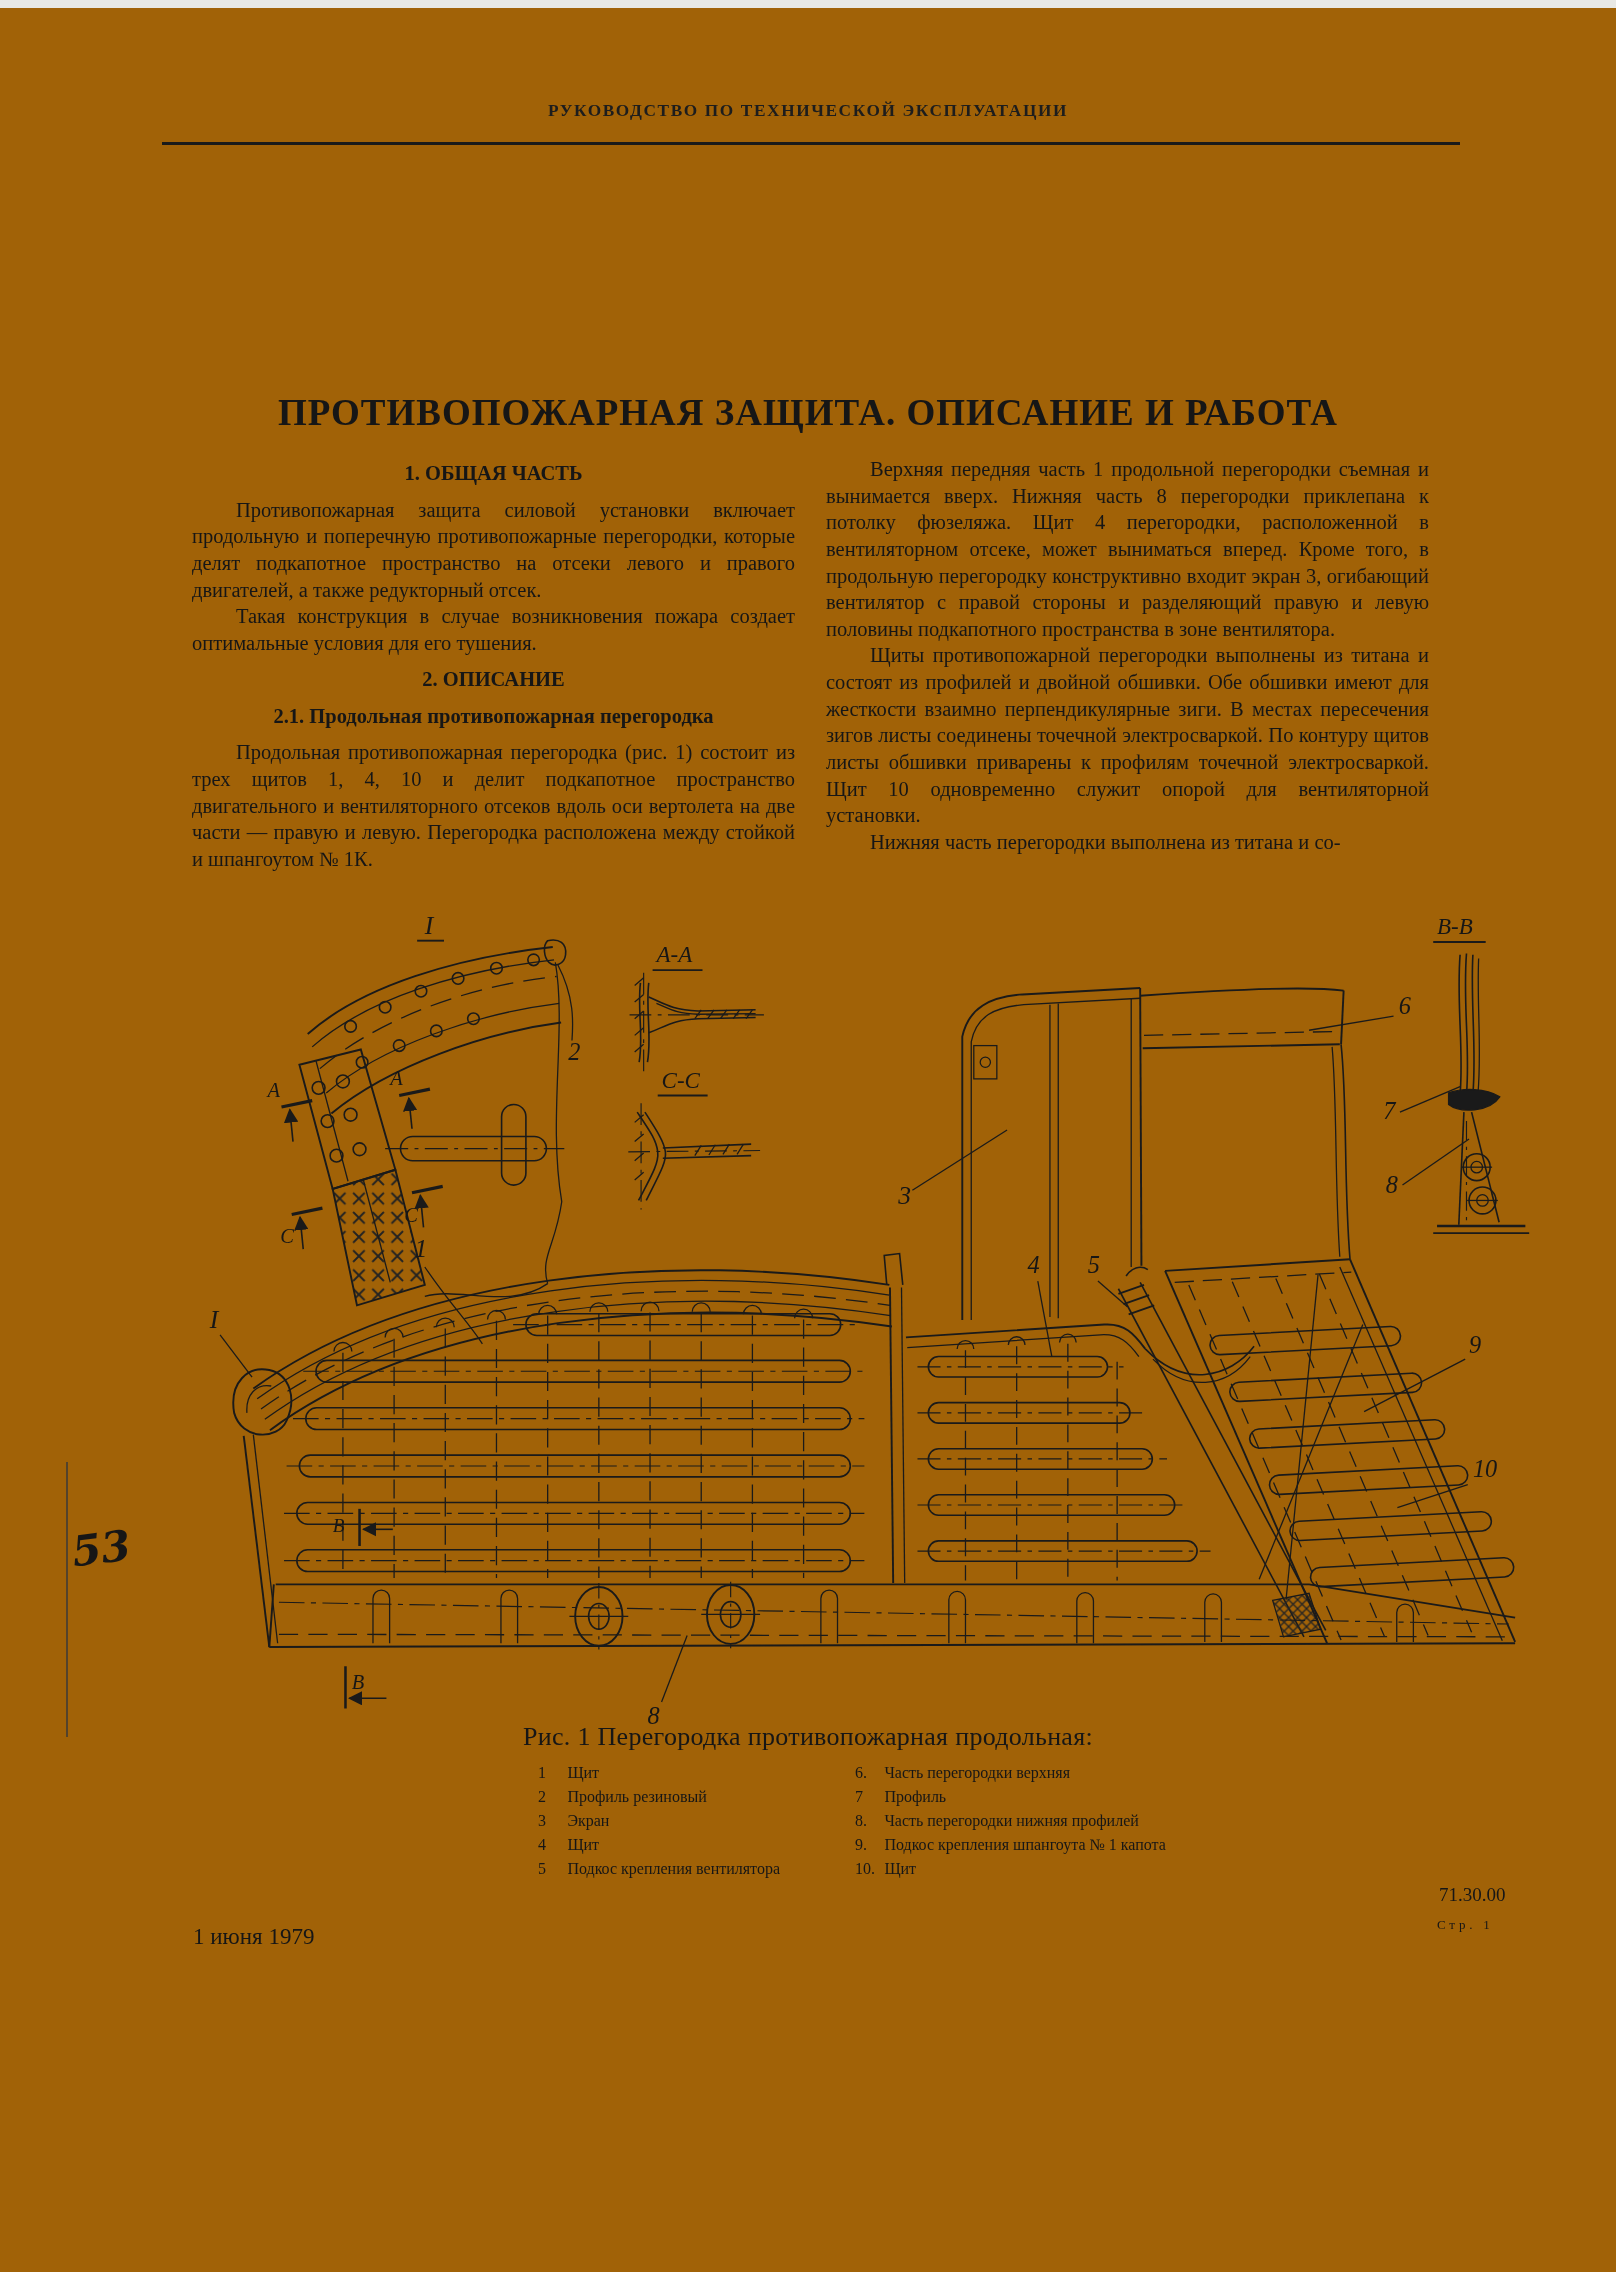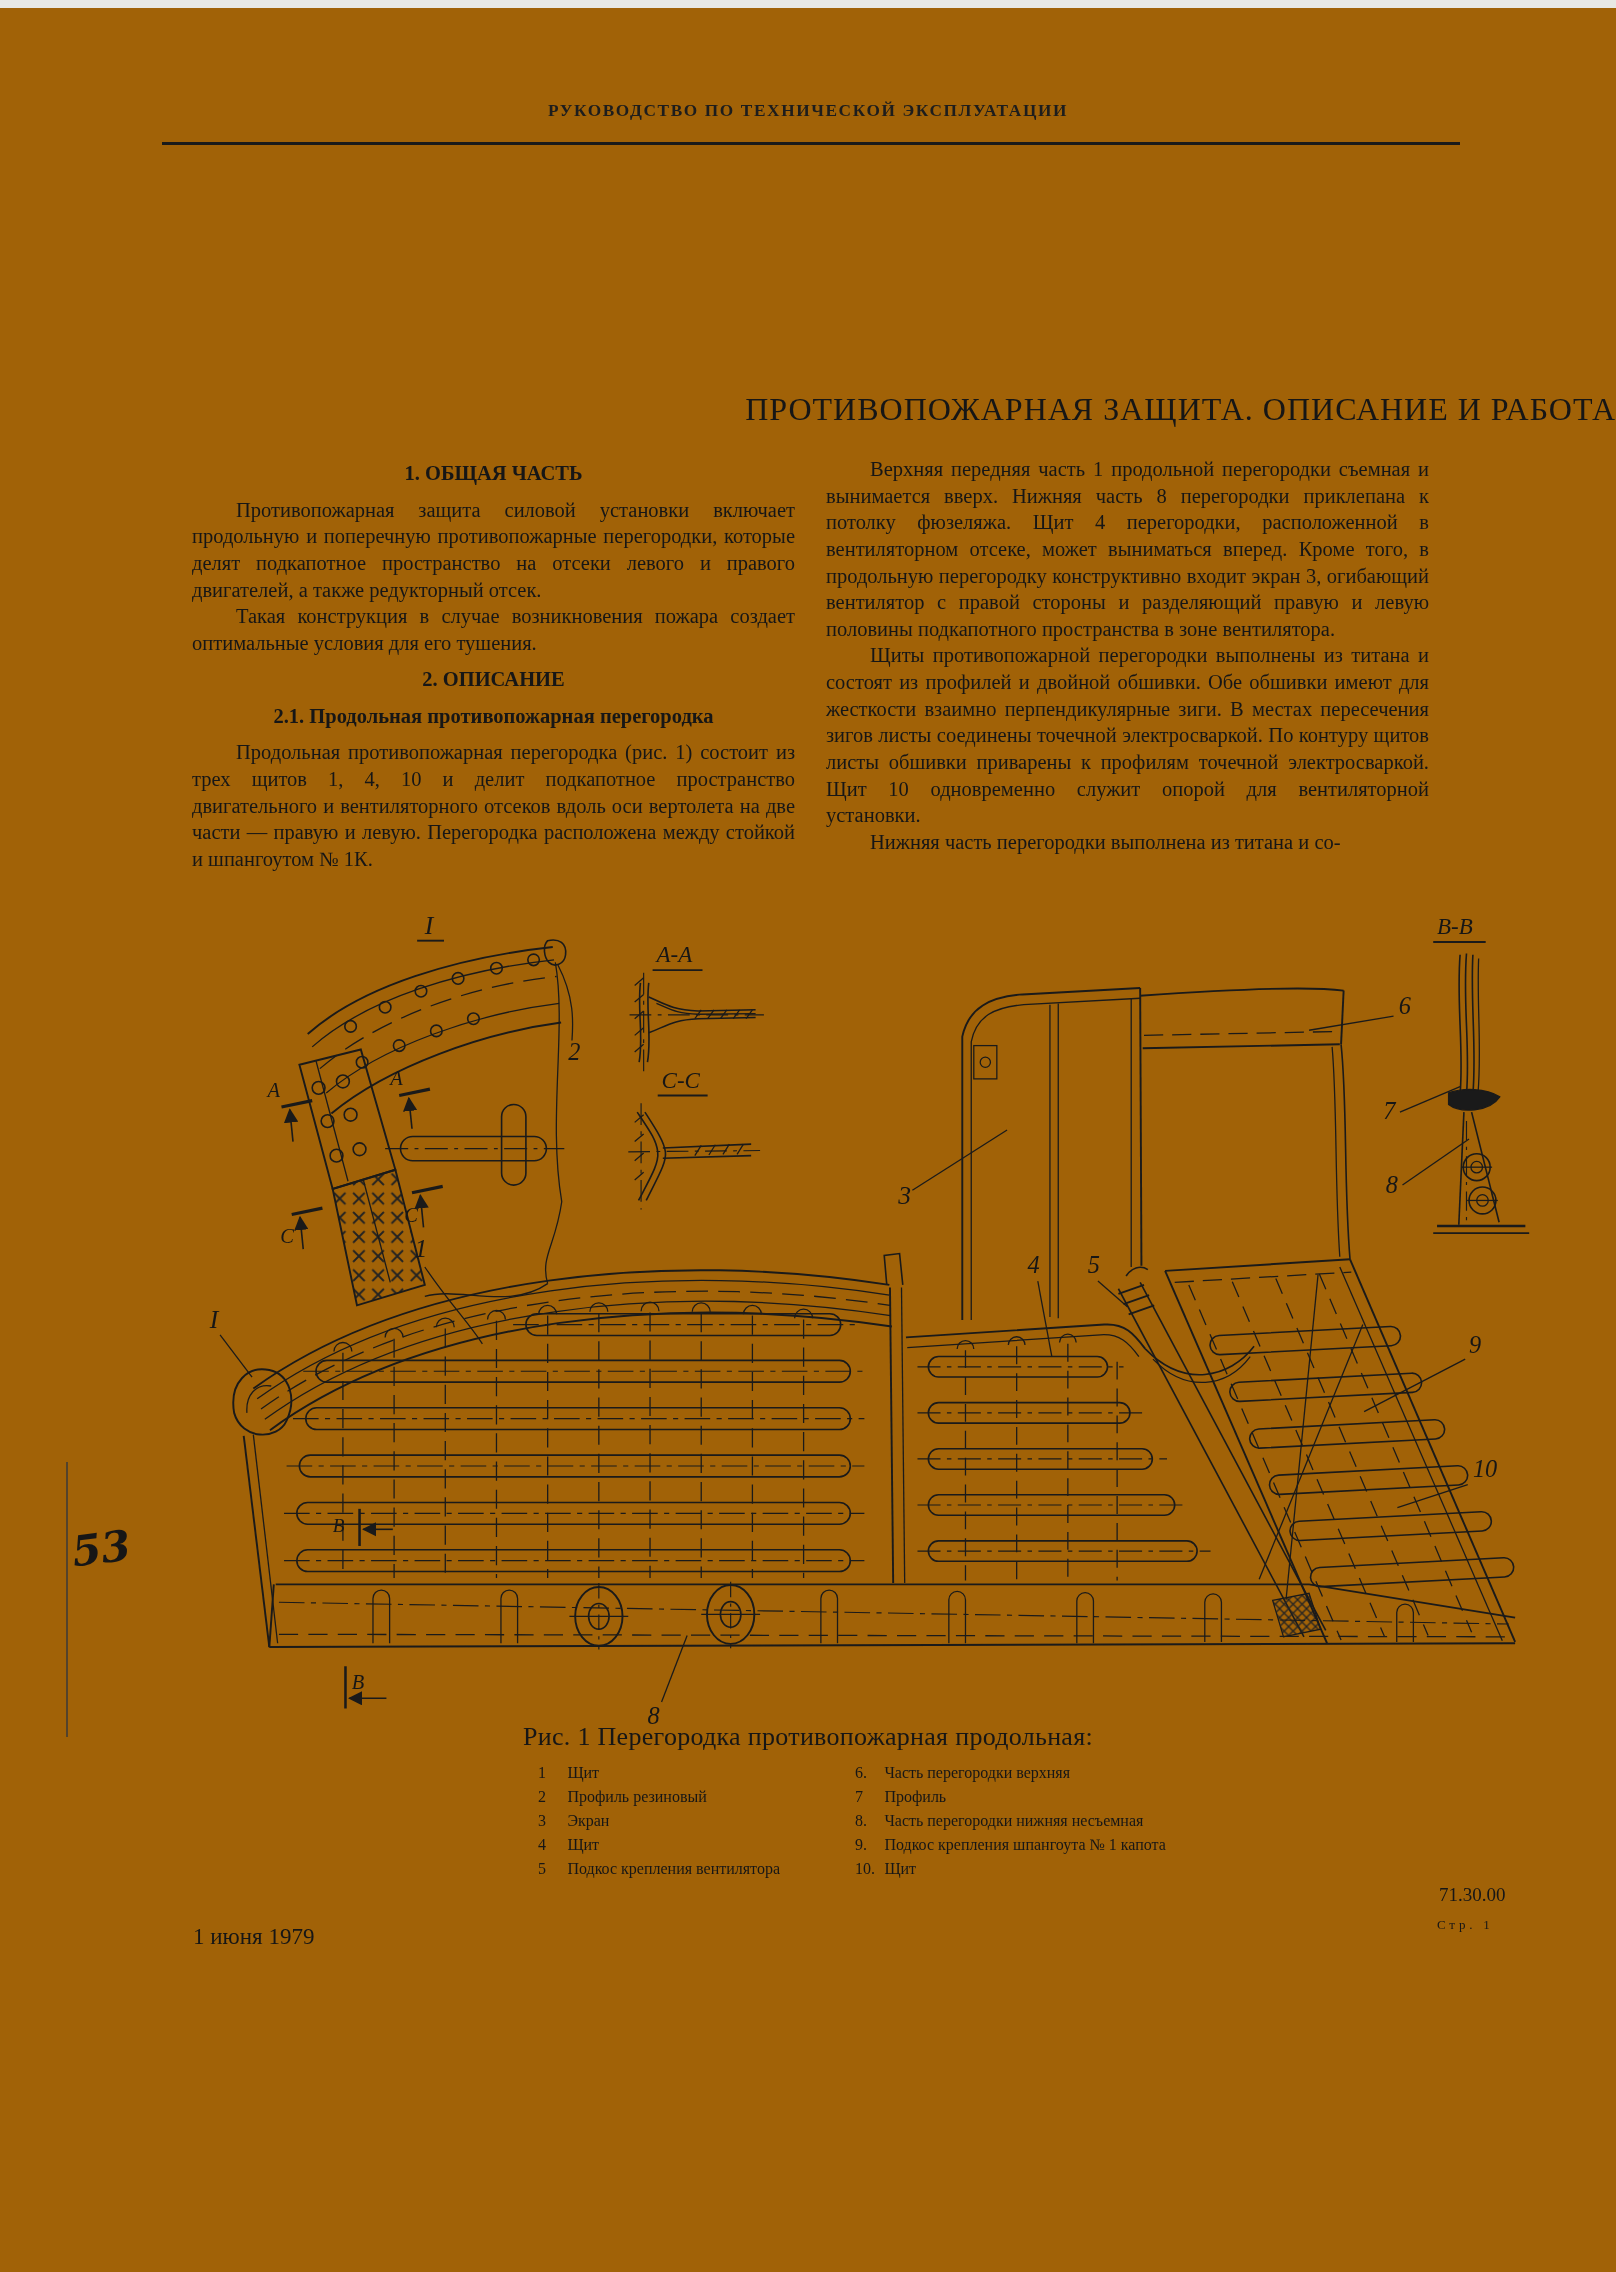--- a/index.html
+++ b/index.html
@@ -6,22 +6,22 @@
   .page{
     position:relative; width:1616px; height:2273px; background:#a16207;
     font-family:"Liberation Serif", serif; color:#161616; overflow:hidden;margin-top:8px;
   }
   .hdr{
     position:absolute; top:93px; left:0; width:1616px; text-align:center;
     font-size:17.3px; letter-spacing:1.6px; font-weight:bold; color:#1d1d1d;
   }
   .hdr-rule{position:absolute; top:134px; left:162px; width:1298px; height:3.2px; background:#1a1a1a;}
   .doc-title{
-    position:absolute; top:383px; left:0; width:1616px; margin:0; text-align:right;
-    font-size:32px; font-weight:normal; letter-spacing:1px;
+    position:absolute; top:383px; left:0; width:1616px; margin:0; text-align:center;
+    font-size:37px; font-weight:bold; letter-spacing:1px;
   }
   .col{position:absolute; width:603px; font-size:20.5px; line-height:1.30; text-align:justify;}
   .col-left{left:192px; top:452px;}
   .col-right{left:826px; top:448px;}
   .col p{margin:0; text-indent:44px;}
   .col .sec-h{margin:9px 0 10.2px 0; text-align:center; font-weight:bold; text-indent:0; font-size:20.5px;}
   .col .sec-h.first{margin-top:0;}
   .figure-svg{position:absolute; left:61px; top:893px;}
   .caption{
     position:absolute; top:1714px; left:0; width:1616px; text-align:center;
@@ -418,21 +418,21 @@
       <div class="legend-row">
         <span class="num">6.</span>
         <span class="lbl">Часть перегородки верхняя</span>
       </div>
       <div class="legend-row">
         <span class="num">7</span>
         <span class="lbl">Профиль</span>
       </div>
       <div class="legend-row">
         <span class="num">8.</span>
-        <span class="lbl">Часть перегородки нижняя несъемная</span>
+        <span class="lbl">Часть перегородки нижняя профилей</span>
       </div>
       <div class="legend-row">
         <span class="num">9.</span>
         <span class="lbl">Подкос крепления шпангоута № 1 капота</span>
       </div>
       <div class="legend-row">
         <span class="num">10.</span>
         <span class="lbl">Щит</span>
       </div>
     </div>

